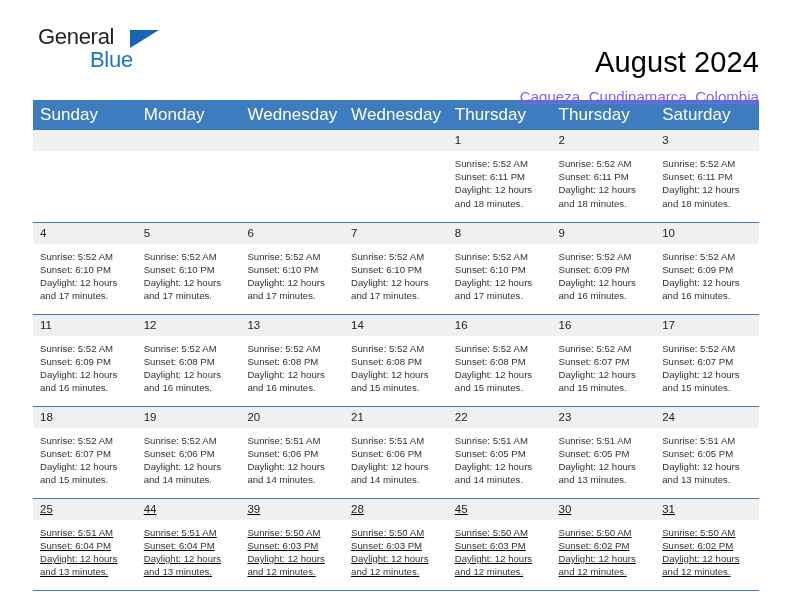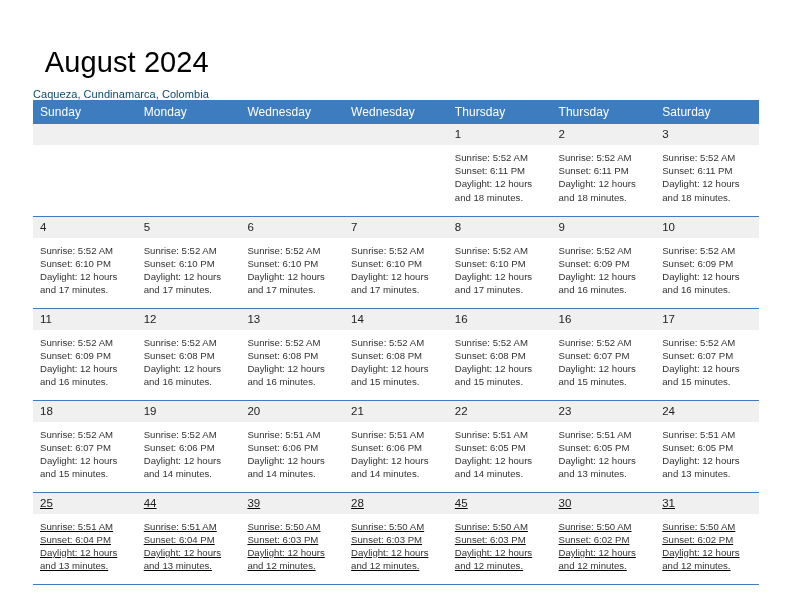--- a/index.html
+++ b/index.html
@@ -64,37 +64,38 @@
     margin-top: 20px;
   }
   .title-main {
     font-size: 29px;
     font-weight: normal;
     color: #000;
     line-height: 1.15;
     letter-spacing: 0.1px;
   }
   .title-sub {
-    font-size: 11px;
-    color: #0c4a6e;
+    font-size: 15px;
+    color: #8b5cf6;
     margin-top: 9px;
     letter-spacing: 0.05px;
+    text-decoration: underline;
   }
 
   
   .calendar {
     width: 726px;
     border-collapse: collapse;
     table-layout: fixed;
   }
   .calendar th {
     background: #3c7cbf;
     color: #ffffff;
     font-weight: normal;
-    font-size: 12px;
+    font-size: 17px;
     text-align: left;
     padding: 5px 0 5px 7px;
     height: 18px;
     letter-spacing: 0.05px;
   }
   .calendar td {
     vertical-align: top;
     padding: 0;
     border-bottom: 1.5px solid #3c7cbf;
     height: 92px;
@@ -117,20 +118,25 @@
   .cellbody div { white-space: nowrap; }
   .row-last td { border-bottom: 1.5px solid #3c7cbf; text-decoration: underline; }
 </style>
 </head>
 <body>
 
 <div class="page">
 
   <div class="header">
 
+    <div class="logo">
+      <span class="logo-general">General</span>
+      <span class="logo-tri"></span>
+      <span class="logo-blue">Blue</span>
+    </div>
 
     <div class="titles">
       <div class="title-main">August 2024</div>
       <div class="title-sub">Caqueza, Cundinamarca, Colombia</div>
     </div>
 
   </div>
 
   <table class="calendar">
     <thead>

